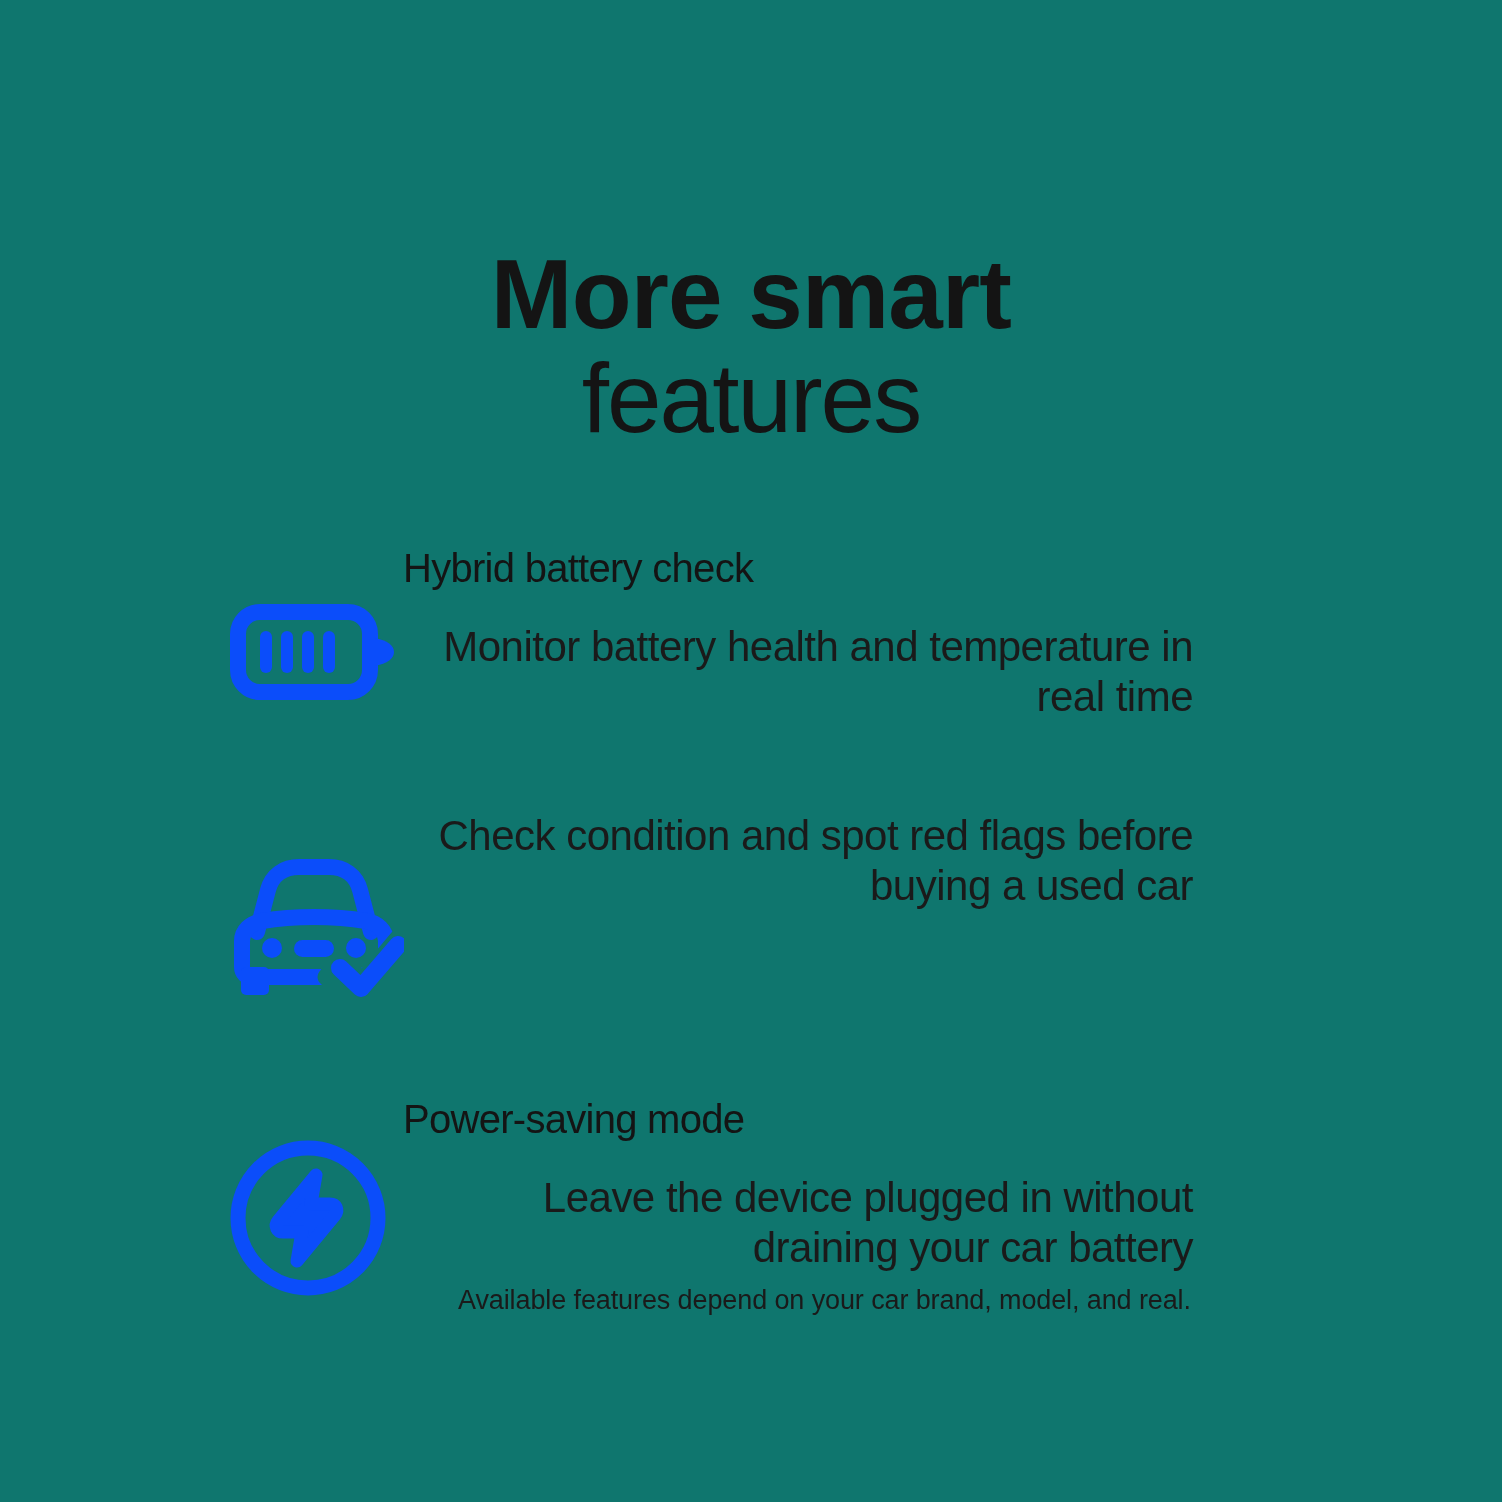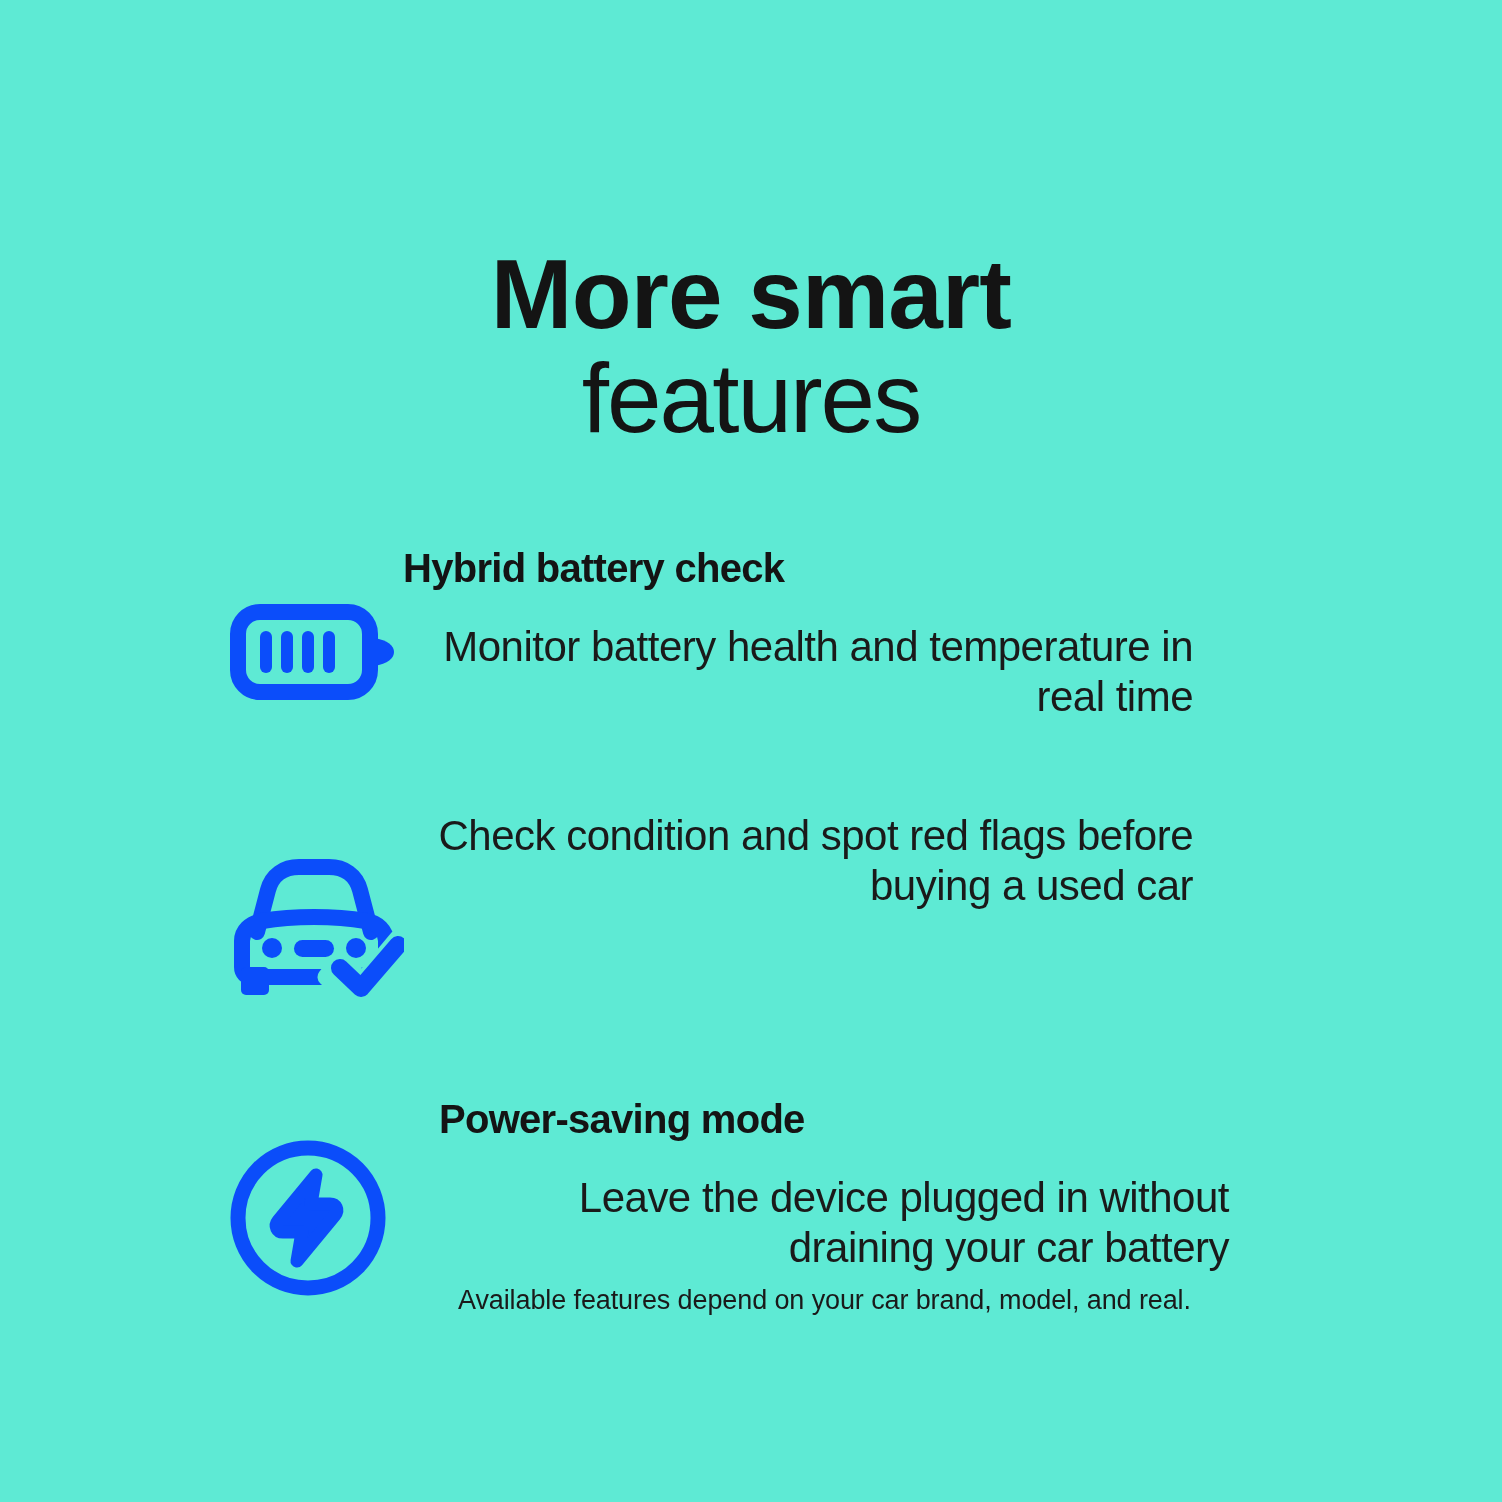--- a/index.html
+++ b/index.html
@@ -12,21 +12,21 @@
     background: #f8f8f8;
     font-family: "Liberation Sans", sans-serif;
     -webkit-font-smoothing: antialiased;
     overflow: hidden;
   }
 
   .page {
     position: relative;
     width: 1502px;
     height: 1502px;
-    background: #5eead4;
+    background: #0f766e;
     box-sizing: border-box;
   }
 
   
   .headline {
     position: absolute;
     left: 0;
     top: 222px;
     width: 1502px;
     text-align: center;
@@ -55,42 +55,41 @@
   }
   .feature-row {
     position: relative;
     display: flex;
     align-items: flex-start;
     padding-left: 228px;
     margin-bottom: 86px;
   }
   .feature-row:last-of-type {
     margin-bottom: 0;
-    gap: 36px;
   }
   .icon-cell {
     width: 175px;
     flex: 0 0 175px;
     display: flex;
     align-items: center;
     justify-content: flex-start;
     padding-top: 52px;
   }
   .icon-cell.battery-cell { padding-top: 62px; }
   .icon-cell.car-cell     { padding-top: 48px; }
   .icon-cell.power-cell   { padding-top: 46px; }
 
   .text-cell {
     flex: 1 1 auto;
     padding-top: 4px;
     padding-right: 150px;
   }
   .feature-title {
     font-size: 40px;
-    font-weight: 700;
+    font-weight: 400;
     color: #141414;
     letter-spacing: -0.018em;
     line-height: 1.2;
     margin: 0 0 30px 0;
   }
   .feature-desc {
     font-size: 42px;
     font-weight: 400;
     color: #1a1a1a;
     letter-spacing: -0.012em;

